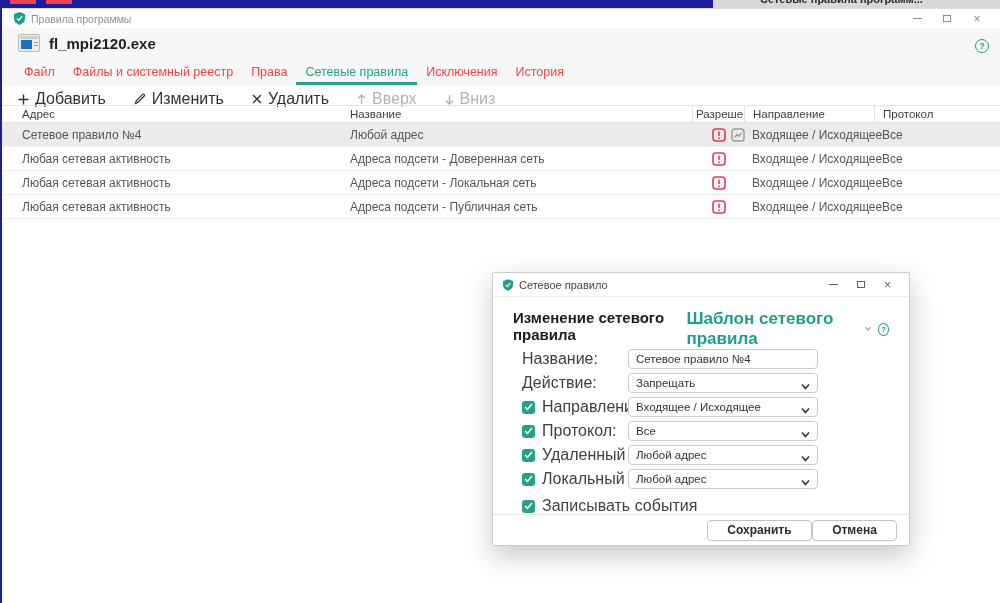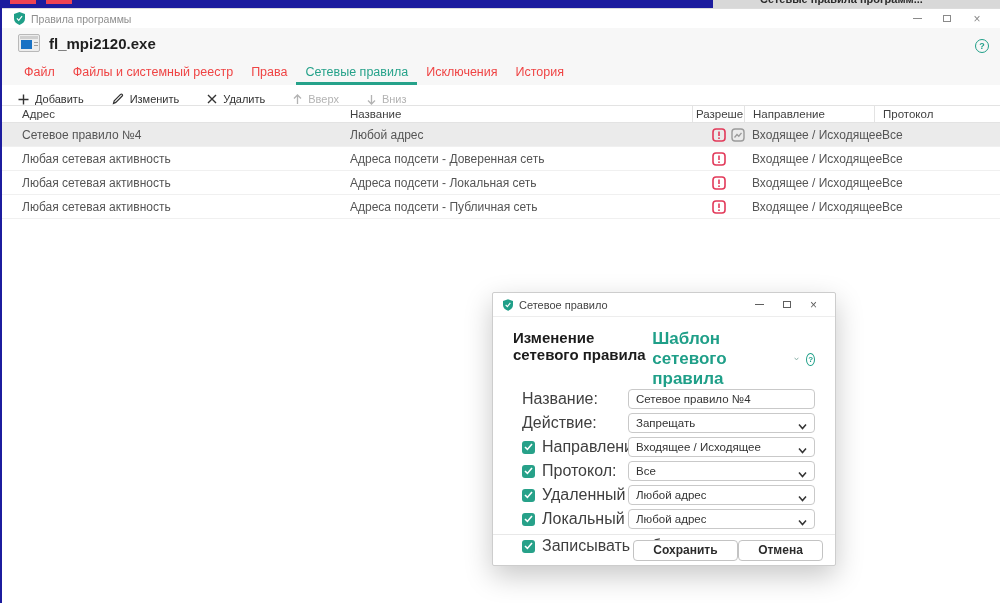--- a/index.html
+++ b/index.html
@@ -37,41 +37,41 @@
   .help-circle { position:absolute; right:11px; top:11px; width:14px; height:14px; border-radius:50%;
      border:1.4px solid #1f9f88; color:#1f9f88; font-size:9px; font-weight:700;
      display:flex; align-items:center; justify-content:center; }
 
   .tabs { position:absolute; left:13px; bottom:0; display:flex; }
   .tab { padding:0 9px; height:24px; line-height:22px; font-size:12.5px; color:#ef4444;
      border-bottom:3px solid transparent; cursor:default; white-space:nowrap; }
   .tab.active { color:#26a28a; border-bottom-color:#26a28a; }
 
   .toolbar { position:absolute; left:0; top:76px; width:998px; height:28px; display:flex; align-items:center; gap:28px; padding-left:16px; background:#fff; }
-  .tool { display:flex; align-items:center; gap:6px; font-size:11px; color:#333; cursor:default; }
+  .tool { display:flex; align-items:center; gap:6px; font-size:16px; color:#333; cursor:default; }
   .tool.disabled { color:#b3b3b3; }
   .tool svg { display:block; }
 
   .tbl { position:absolute; left:0; top:96px; width:998px; }
   .thead, .trow { display:grid; grid-template-columns:340px 350px 52px 130px 1fr; align-items:center; }
   .thead { height:18px; border-top:1px solid #e3e3e3; border-bottom:1px solid #e3e3e3; font-size:11.5px; color:#3f3f3f; }
   .thead .hc { padding-left:8px; white-space:nowrap; overflow:hidden; }
   .thead .hc:first-child { padding-left:20px; }
   .thead .hc.sep { border-left:1px solid #e3e3e3; height:100%; display:flex; align-items:center; }
   .thead .hc:nth-child(3) { padding-left:3px; }
   .trow { height:24px; border-bottom:1px solid #f0f0f0; font-size:12px; color:#555; }
   .trow.selected { background:#ebebeb; }
   .trow .c { padding-left:8px; white-space:nowrap; overflow:visible; }
   .trow .c.name { padding-left:20px; }
   .trow .c.perm { display:flex; gap:5px; padding-left:20px; }
   .trow .c.perm svg { display:block; }
 
   
-  .dlg { position:absolute; left:492px; top:272px; width:344px; height:274px; background:#fff;
-     border:1px solid #cdcdcd; border-radius:2px; box-shadow:0 10px 28px rgba(0,0,0,.22);margin-top:20px; }
+  .dlg { position:absolute; left:492px; top:272px; width:418px; height:274px; background:#fff;
+     border:1px solid #cdcdcd; border-radius:2px; box-shadow:0 10px 28px rgba(0,0,0,.22); }
   .dlg-titlebar { height:24px; display:flex; align-items:center; padding:0 8px 0 10px; border-bottom:1px solid #ededed; }
   .dlg-titlebar .ttl { margin-left:6px; font-size:11px; color:#444; }
   .dlg-titlebar .wbtn { width:27px; height:18px; }
   .dlg-body { padding:10px 20px 0 20px; position:relative; }
   .dlg-headrow { display:flex; align-items:flex-start; justify-content:space-between; margin-top:2px; }
   .dlg-heading { font-size:15px; font-weight:700; color:#1c1c1c; }
   .tpl-link { display:flex; align-items:center; gap:4px; }
   .tpl-link .lnk { font-size:17px; font-weight:700; color:#1f9f88; cursor:pointer; }
   .mini-help { width:13px; height:13px; border-radius:50%; border:1.3px solid #1f9f88; color:#1f9f88;
      font-size:8px; font-weight:700; display:flex; align-items:center; justify-content:center; margin-left:3px; }

